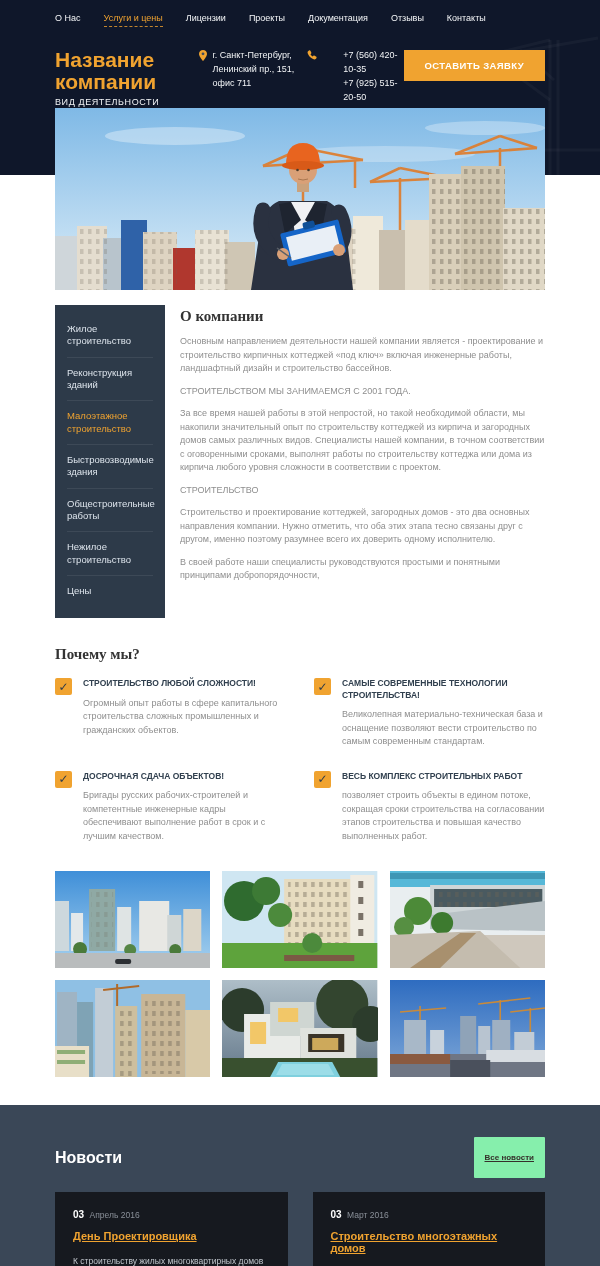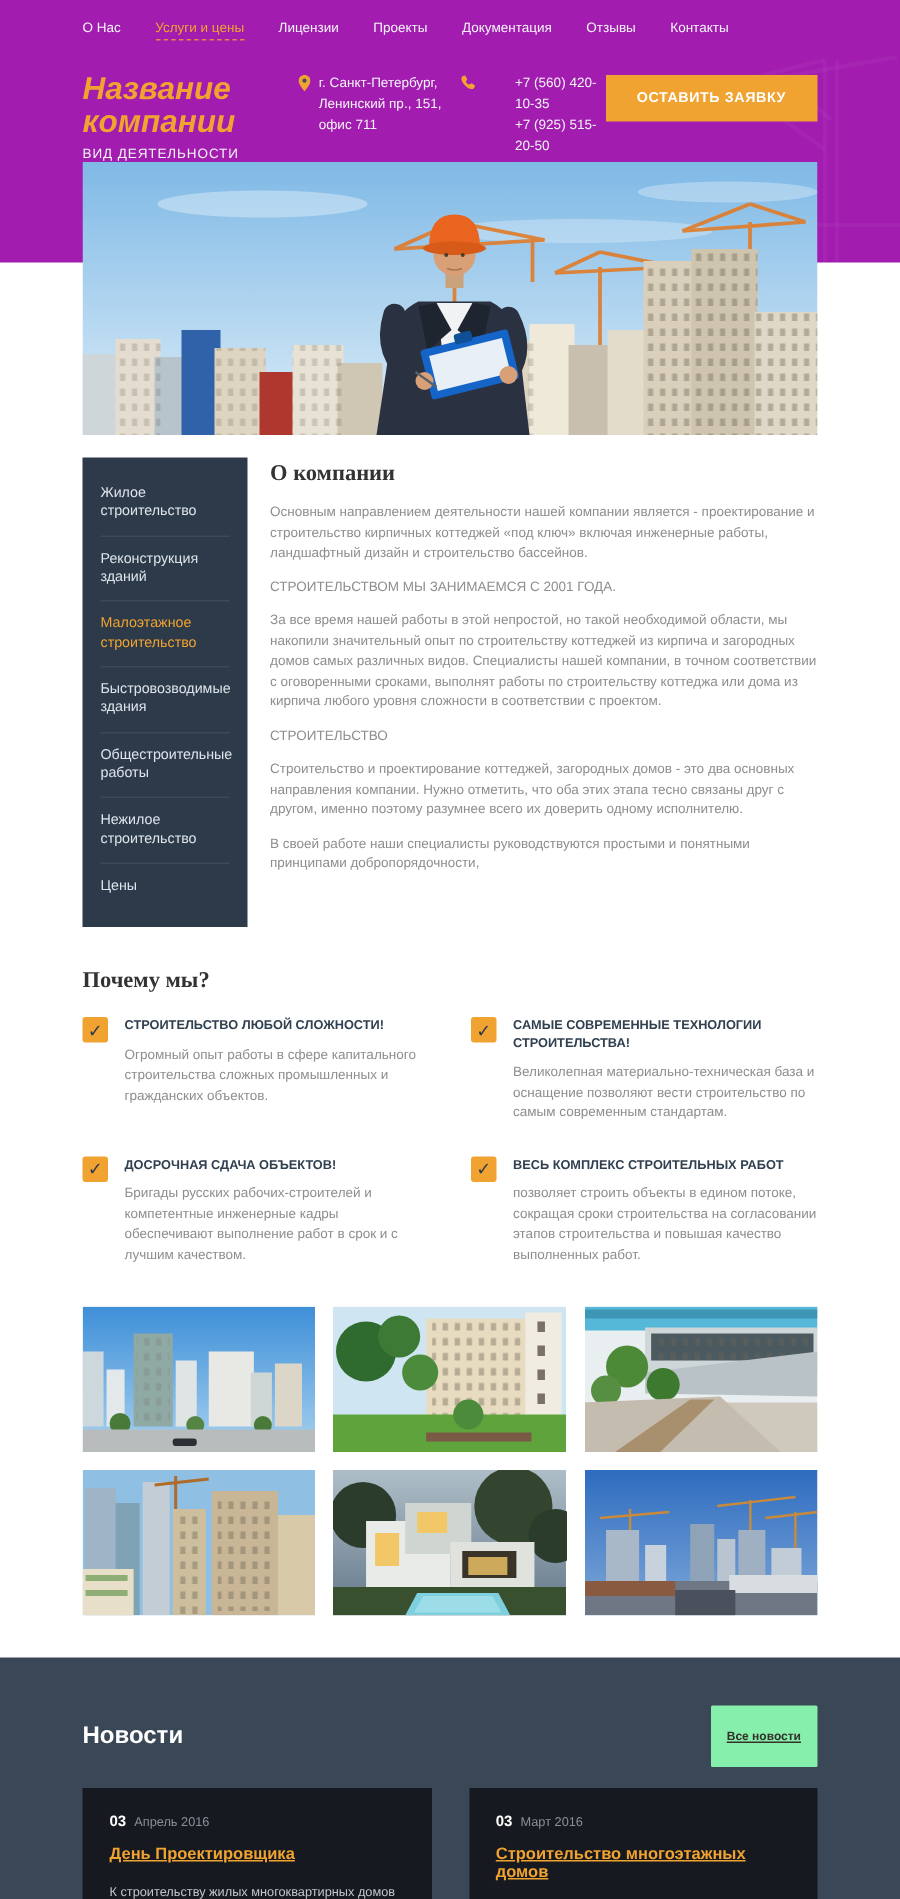--- a/index.html
+++ b/index.html
@@ -8,39 +8,39 @@
     font-family: "Liberation Sans", "DejaVu Sans", sans-serif;
     background: #ffffff;
     color: #333;
   }
   .container { width: 490px; margin: 0 auto; }
 
   
   .site-header {
     position: relative;
     height: 175px;
-    background: #a21caf;
+    background: #0f172a;
     overflow: hidden;
   }
   .header-deco { position: absolute; right: 0; top: 0; opacity: .5; pointer-events: none; }
   .top-nav {
     position: relative; z-index: 2;
     display: flex; gap: 23px;
     padding: 13px 0 0 55px;
     font-size: 9px;
   }
   .top-nav .nav-item { color: #f4f6f8; cursor: pointer; text-decoration: none; padding-bottom: 3px; }
   .top-nav .nav-item.active { color: #f0a330; border-bottom: 1px dashed rgba(240,163,48,.8); }
   .header-main {
     position: relative; z-index: 2;
     display: flex; align-items: flex-start;
     padding: 22px 55px 0 55px;
   }
   .company-block { width: 182px; }
-  .company-name { font-size: 21px; font-weight: bold; color: #f0a330; line-height: 1.05; font-style: italic; }
+  .company-name { font-size: 21px; font-weight: bold; color: #f0a330; line-height: 1.05; }
   .company-activity { font-size: 9px; color: #f2f4f6; letter-spacing: .6px; margin-top: 4px; }
   .contact-block { display: flex; font-size: 9px; color: #f2f4f6; line-height: 1.55; }
   .addr-block { width: 138px; }
   .phone-block { width: 122px; gap: 20px; }
   .contact-icon { flex: none; margin: 1px 6px 0 0; }
   .cta-button {
     margin-left: auto; margin-top: 1px;
     background: #f0a330; color: #fff;
     font-size: 9.5px; font-weight: bold;
     padding: 10px 21px; border: none; border-radius: 0;

